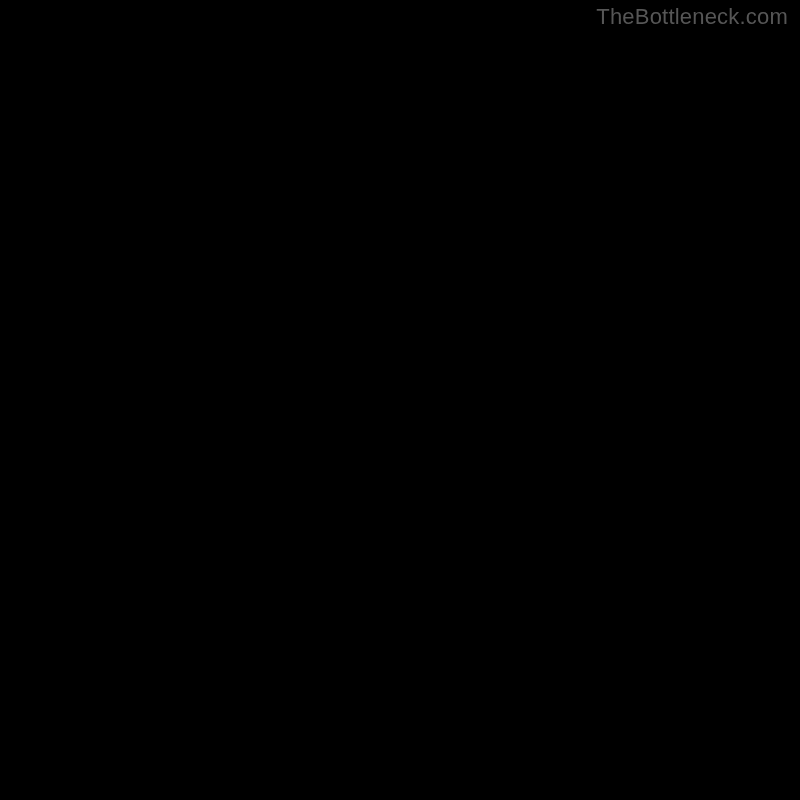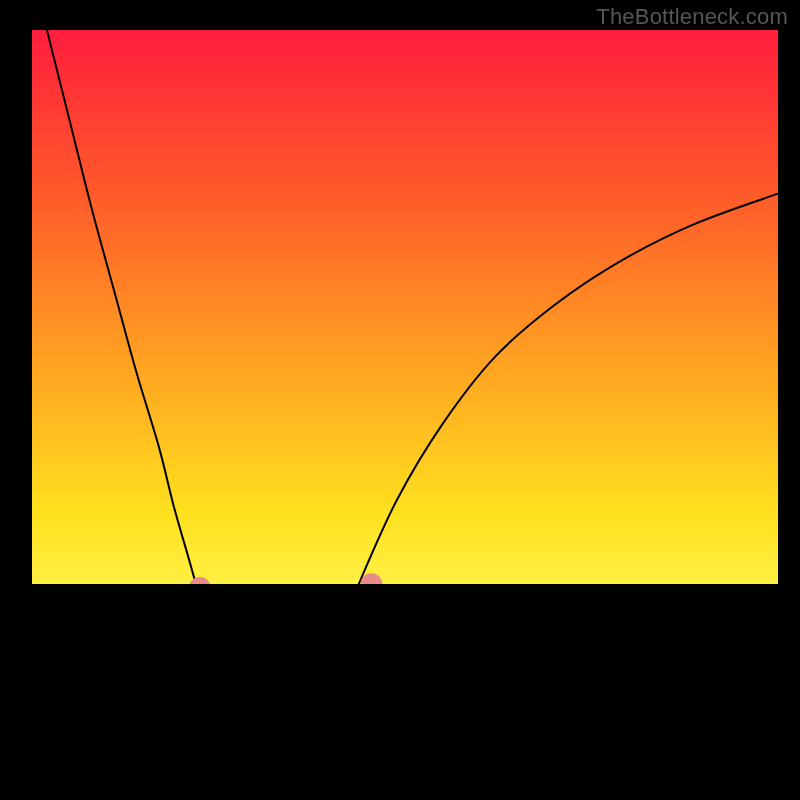--- a/index.html
+++ b/index.html
@@ -1,16 +1,16 @@
 <!DOCTYPE html>
 <html><head>
 <meta charset="utf-8">
 <style>
   body { margin: 0; padding: 0; background: #000; }
-  .stage { position: relative; width: 800px; height: 584px; background: #000; }
+  .stage { position: relative; width: 800px; height: 800px; background: #000; text-align: right; }
   .plot { position: absolute; }
   .watermark { position: absolute; top: 4px; right: 12px; font-family: Arial, Helvetica, sans-serif; font-size: 22px; color: #565656; font-weight: 500; letter-spacing: 0.2px; }
 </style>
 </head>
 <body>
 
 <div class="stage">
   <svg class="plot" width="800" height="800" viewBox="0 0 800 800">
     <defs>
       <linearGradient id="bg-grad" x1="0" y1="0" x2="0" y2="1">

